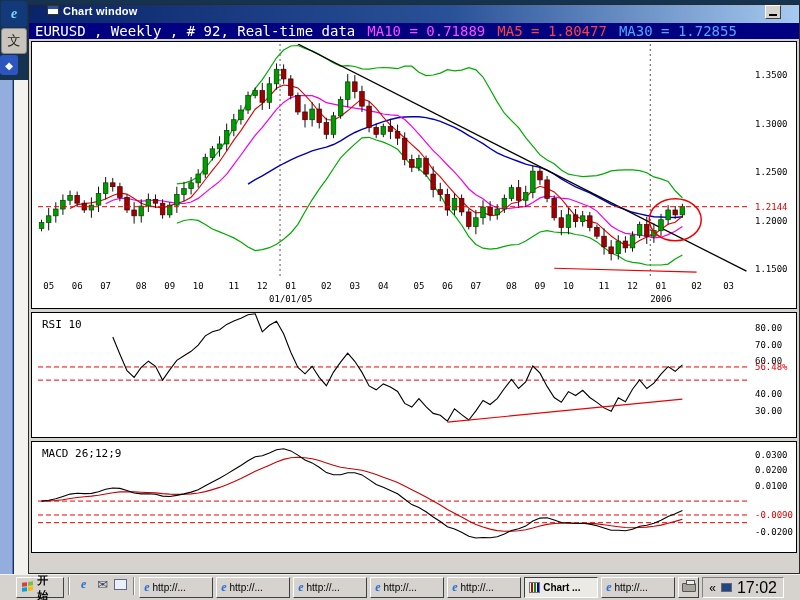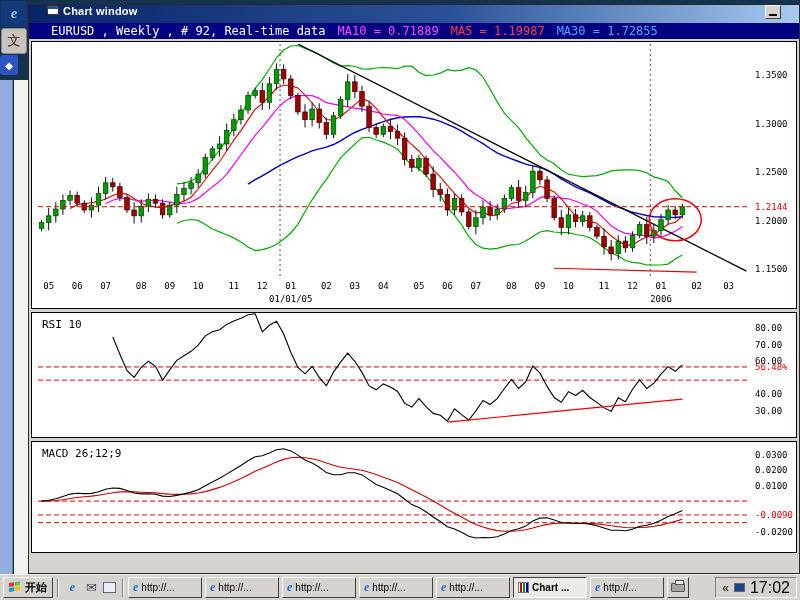--- a/index.html
+++ b/index.html
@@ -21,34 +21,34 @@
   .titlebar{height:18px;flex:0 0 18px;background:linear-gradient(90deg,#0a246a 0%,#2a5298 55%,#a6caf0 100%);display:flex;align-items:flex-start;gap:4px;padding:0 18px}
   .win-icon{width:12px;height:10px;background:#fff;border:1px solid #333;position:relative}
   .win-icon::before{content:"";position:absolute;left:0;top:0;right:0;height:3px;background:#2a5298}
   .titlebar .title{color:#fff;font-weight:bold;font-size:11px;letter-spacing:.2px}
   .minbtn{margin-left:auto;width:16px;height:14px;background:#d6d3ce;border:1px solid;border-color:#fff #404040 #404040 #fff;display:flex;align-items:flex-end;justify-content:center;cursor:default}
   .mingl{width:8px;height:2px;background:#000;margin-bottom:2px}
 
   .menubar{height:20px;flex:0 0 20px;background:#c80000;display:flex;align-items:center;gap:19px;padding:0 10px}
   .menu-item{color:#fff;font-family:"DejaVu Sans Mono",monospace;font-size:10px;letter-spacing:.5px;cursor:default}
 
-  .infobar{height:16px;flex:0 0 16px;background:#000080;display:flex;align-items:center;gap:12px;padding:0 22px;font-family:"DejaVu Sans Mono",monospace;font-size:12px;white-space:nowrap}
+  .infobar{height:16px;flex:0 0 16px;background:#000080;display:flex;align-items:center;gap:12px;padding:0 6px;font-family:"DejaVu Sans Mono",monospace;font-size:14px;white-space:nowrap}
   .inf{color:#fff}
   .inf.ma10{color:#ff4cff}
   .inf.ma5{color:#ff4040}
   .inf.ma30{color:#4fa8ff}
 
   .panels{flex:1;background:#d6d3ce;padding:2px;display:flex;flex-direction:column;gap:3px}
   svg.panel{background:#fff;border:1px solid #000;display:block}
   svg text{font-family:"DejaVu Sans Mono",monospace;font-size:9px;fill:#000}
   svg text.red{fill:#dd0000}
   svg text.ptitle{font-size:11px;fill:#000}
 
   
-  .taskbar{position:absolute;left:0;bottom:0;width:800px;height:26px;background:#d6d3ce;border-top:1px solid #f4f2ee;display:flex;align-items:center;gap:3px;padding:2px 3px}
+  .taskbar{position:absolute;left:0;bottom:0;width:800px;height:26px;background:#d6d3ce;border-top:1px solid #f4f2ee;display:flex;align-items:flex-start;gap:3px;padding:2px 16px}
   .startbtn{height:21px;display:flex;align-items:center;gap:3px;padding:0 5px;background:#d6d3ce;border:1px solid;border-color:#fff #404040 #404040 #fff;font-size:11px;font-weight:bold;cursor:default}
   .flag{width:13px;height:12px;display:grid;grid-template-columns:5px 5px;grid-template-rows:4px 4px;gap:1px;transform:skewY(-8deg)}
   .flag i:nth-child(1){background:#e03c31}.flag i:nth-child(2){background:#7ac143}
   .flag i:nth-child(3){background:#00a3e0}.flag i:nth-child(4){background:#ffb900}
   .tb-divider{width:2px;height:18px;border-left:1px solid #808080;border-right:1px solid #fff;margin:0 1px}
   .quicklaunch{display:flex;align-items:center;gap:4px;padding:0 2px}
   .ql{width:15px;height:15px;display:flex;align-items:center;justify-content:center;font-size:12px;cursor:default}
   .ql.ie{color:#2a6fd6;font-weight:bold;font-style:italic;font-family:"Liberation Serif",serif}
   .ql.mail{color:#446;font-size:13px}
   .ql.desk{background:#e8f0f8;border:1px solid #668;width:13px;height:11px}
@@ -85,21 +85,21 @@
     <div class="titlebar">
       <span class="win-icon"></span>
       <span class="title">Chart window</span>
       <button class="minbtn">
           <span class="mingl"></span>
         </button>
     </div>
     <div class="infobar">
       <span class="inf">EURUSD , Weekly , # 92, Real-time data</span>
       <span class="inf ma10">MA10 = 0.71889</span>
-      <span class="inf ma5">MA5 = 1.19987</span>
+      <span class="inf ma5">MA5 = 1.80477</span>
       <span class="inf ma30">MA30 = 1.72855</span>
     </div>
     <div class="panels">
       <svg id="price-svg" class="panel" width="766" height="268">
           <defs>
             <clipPath id="cm">
               <rect x="6" y="2" width="712" height="232"></rect>
             </clipPath>
           </defs>
           <g clip-path="url(#cm)">

